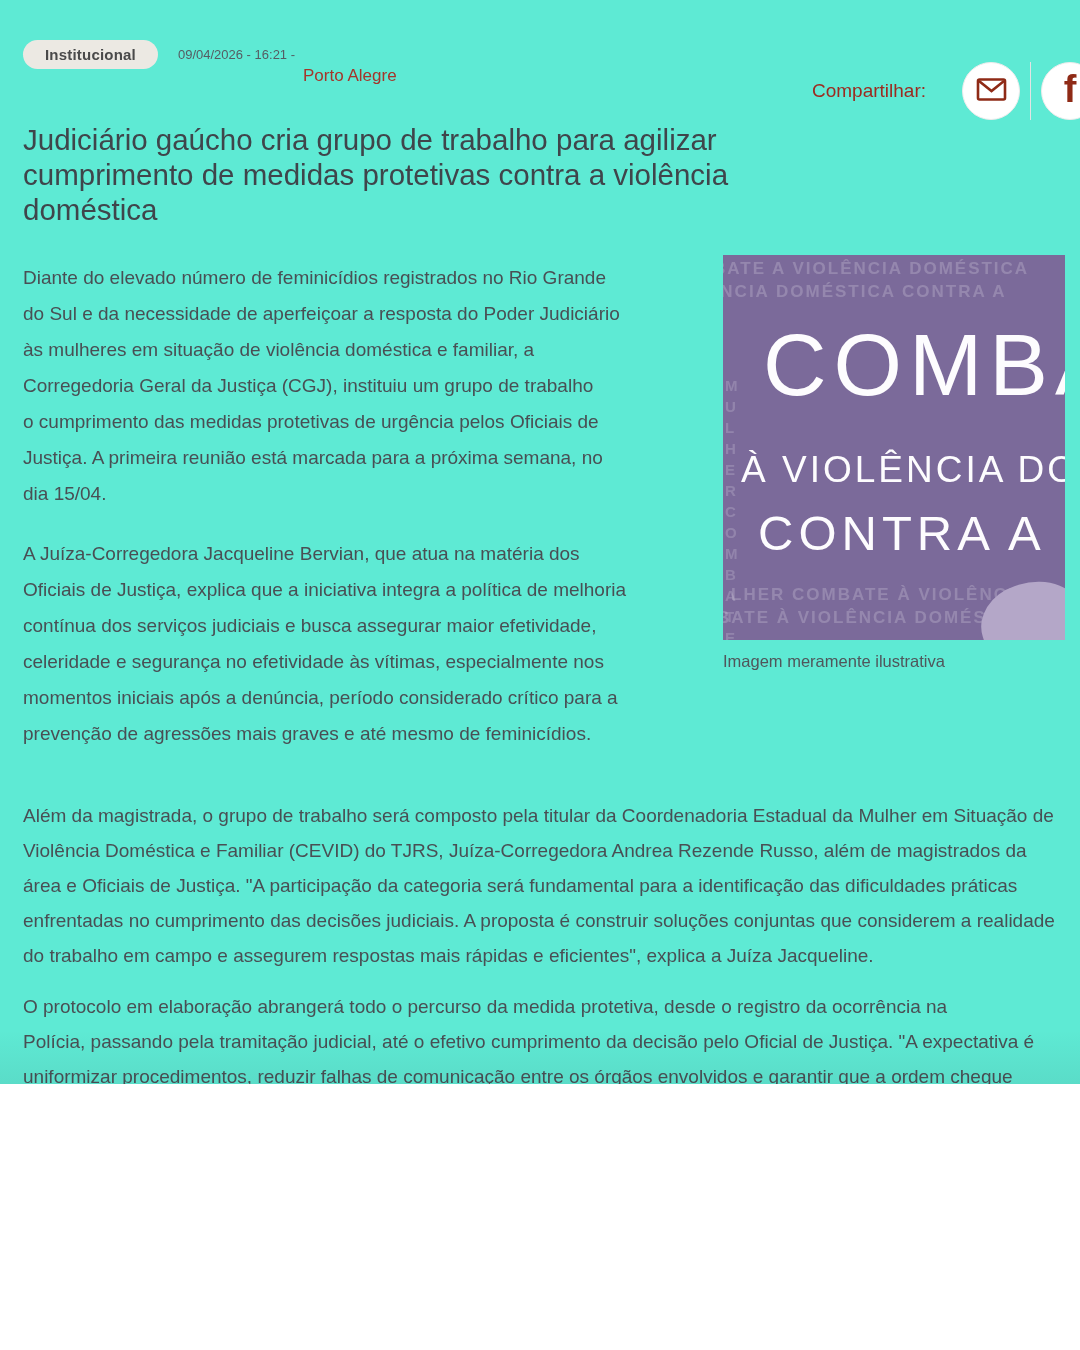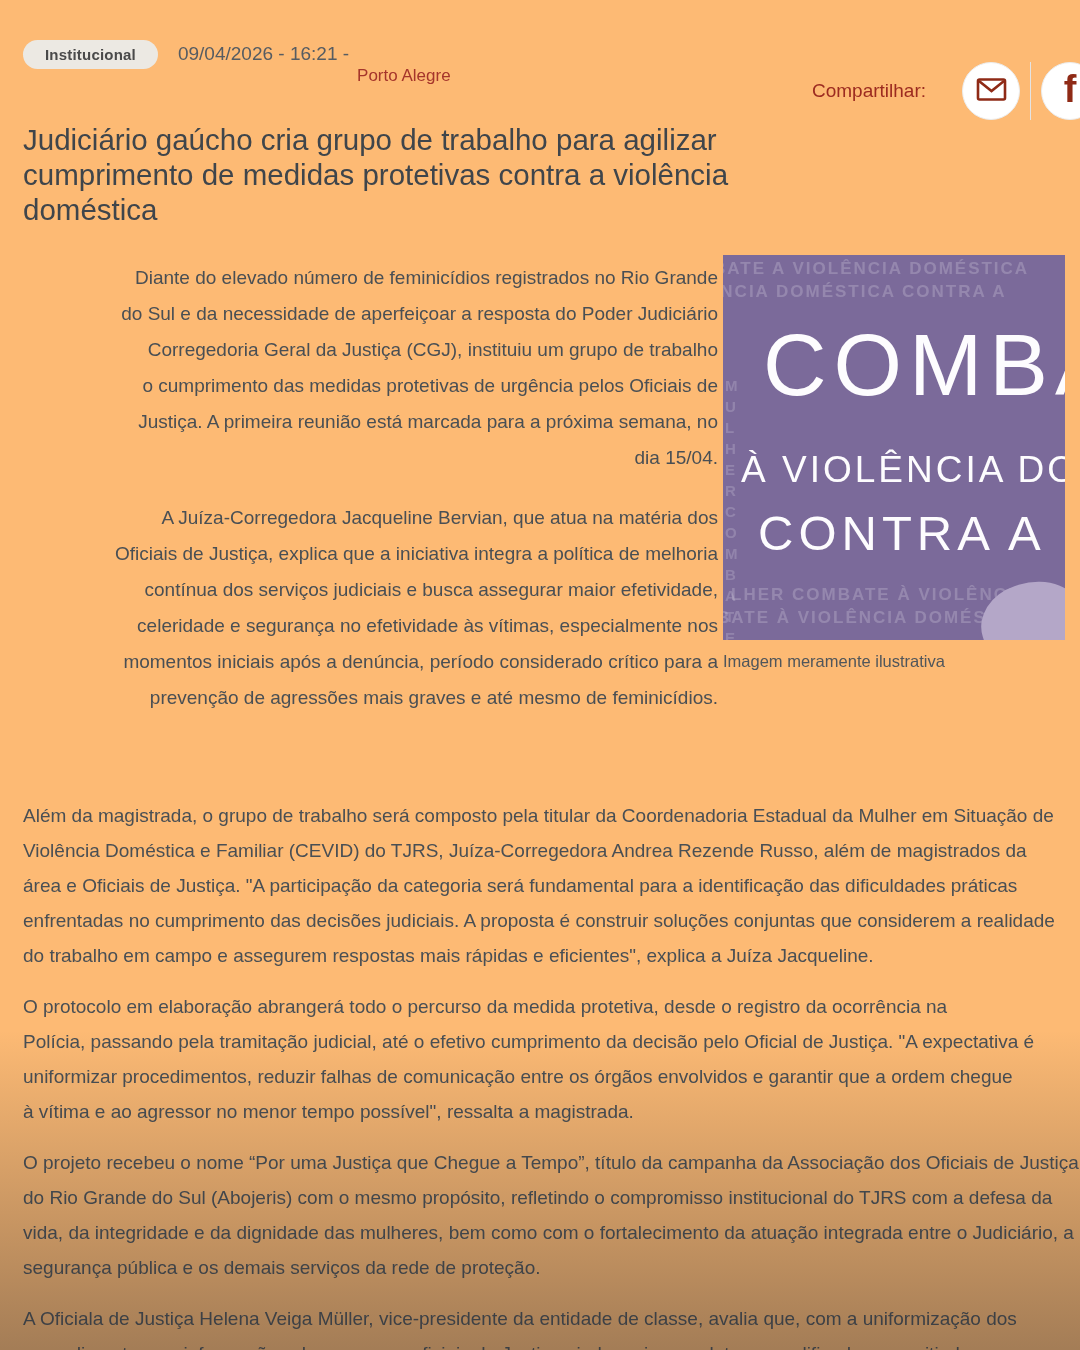--- a/index.html
+++ b/index.html
@@ -1,44 +1,44 @@
 <!DOCTYPE html>
 <html><head>
 <meta charset="utf-8">
 <style>
   * { margin:0; padding:0; box-sizing:border-box; }
   html,body { width:1080px; height:1350px; overflow:hidden; background:#ffffff;
               font-family:"Liberation Sans", sans-serif; }
-  .page { position:relative; width:1080px; height:1350px; background:#fdba74; overflow:hidden; }
+  .page { position:relative; width:1080px; height:1084px; background:#5eead4; overflow:hidden; }
 
   
   .meta-row { position:absolute; left:23px; top:22px; display:flex; align-items:center; }
   .badge { background:#ece9e3; color:#4a4a4a; font-weight:700; font-size:15px;
            padding:6px 22px; border-radius:16px; letter-spacing:.2px; }
-  .date { color:#565c62; font-size:19px; margin-left:20px; }
+  .date { color:#565c62; font-size:13px; margin-left:20px; }
   .location { color:#a5352b; font-size:17px; margin-left:8px;margin-top:44px; }
 
   
   h1.headline { position:absolute; left:23px; top:76px; width:745px;
                 font-size:29.5px; line-height:35px; font-weight:400; color:#3f454b;margin-top:46px; }
 
   
   .share { position:absolute; left:812px; top:62px; display:flex; align-items:center; }
   .share-label { color:#9c2b20; font-size:19px; margin-right:36px; }
   .share-btn { width:58px; height:58px; border-radius:50%; border:1px solid #ececec;
                background:#fff; display:flex; align-items:center; justify-content:center;
                cursor:pointer; flex:0 0 auto; }
   .share-divider { width:1px; height:58px; background:#e3e3e3; margin:0 10px; }
   .fb-glyph { font-weight:800; font-size:38px; color:#8f2a16; line-height:1;
               transform:translateY(-2px); }
 
   
   .lead-col { position:absolute; left:23px; top:260px; width:695px; }
   .lead-col .para { margin-bottom:24px; }
-  .lead-col .ln { white-space:nowrap; line-height:36px; font-size:19px; color:#494f54;text-align:right; }
+  .lead-col .ln { white-space:nowrap; line-height:36px; font-size:19px; color:#494f54; }
 
   
   .poster { position:absolute; left:723px; top:255px; width:342px; height:385px;
             background:#7b6a9a; overflow:hidden; }
   .poster .wm { position:absolute; color:rgba(255,255,255,0.20); font-size:17px;
                 letter-spacing:2px; white-space:nowrap; font-weight:700; }
   .poster .wm-v { position:absolute; left:2px; top:120px; width:14px; word-break:break-all;
                   color:rgba(255,255,255,0.18); font-size:15px; line-height:21px; font-weight:700; }
   .poster .big { position:absolute; color:#fdfcfe; white-space:nowrap; line-height:1;
                  font-weight:400; }
@@ -85,20 +85,21 @@
     <div class="share-divider"></div>
     <button class="share-btn">
       <span class="fb-glyph">f</span>
     </button>
   </div>
 
   <div class="lead-col">
     <div class="para">
       <div class="ln">Diante do elevado número de feminicídios registrados no Rio Grande</div>
       <div class="ln">do Sul e da necessidade de aperfeiçoar a resposta do Poder Judiciário</div>
+      <div class="ln">às mulheres em situação de violência doméstica e familiar, a</div>
       <div class="ln">Corregedoria Geral da Justiça (CGJ), instituiu um grupo de trabalho</div>
       <div class="ln">o cumprimento das medidas protetivas de urgência pelos Oficiais de</div>
       <div class="ln">Justiça. A primeira reunião está marcada para a próxima semana, no</div>
       <div class="ln">dia 15/04.</div>
     </div>
     <div class="para">
       <div class="ln">A Juíza-Corregedora Jacqueline Bervian, que atua na matéria dos</div>
       <div class="ln">Oficiais de Justiça, explica que a iniciativa integra a política de melhoria</div>
       <div class="ln">contínua dos serviços judiciais e busca assegurar maior efetividade,</div>
       <div class="ln">celeridade e segurança no efetividade às vítimas, especialmente nos</div>

